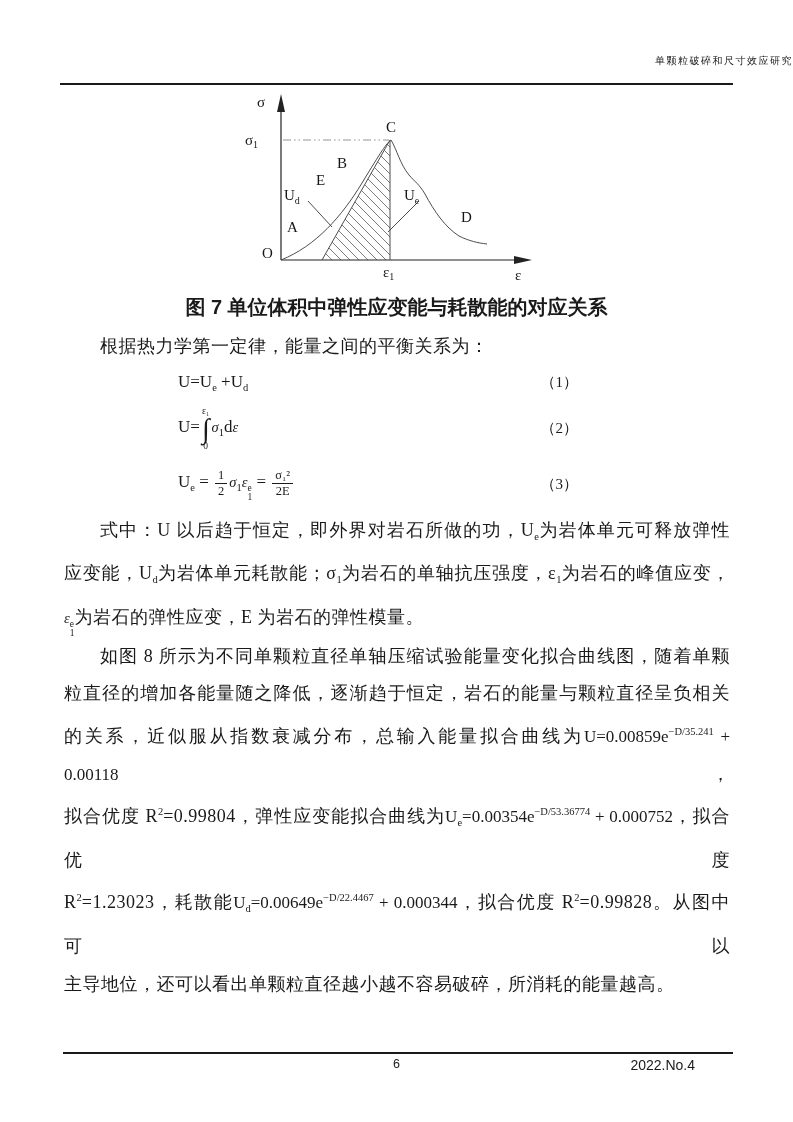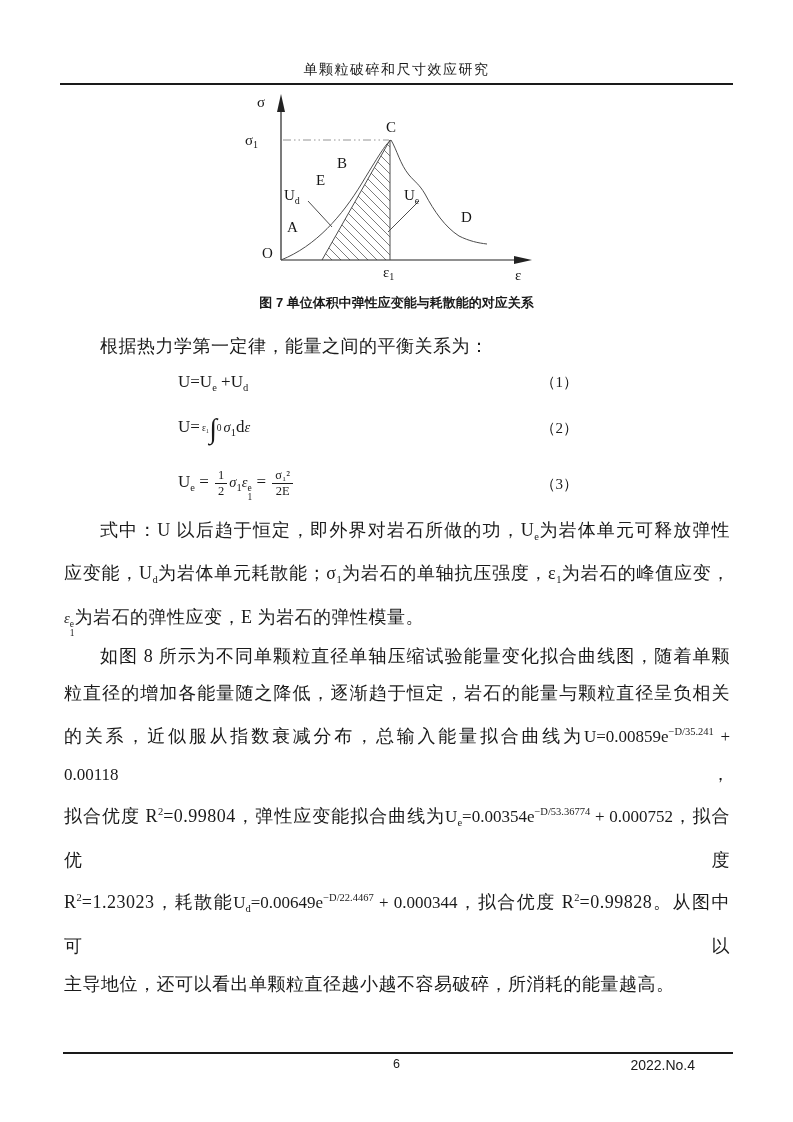--- a/index.html
+++ b/index.html
@@ -1,31 +1,31 @@
 <!DOCTYPE html>
 <html><head>
 <meta charset="utf-8">
 <style>
   html,body{margin:0;padding:0;background:#e8e8e8}
   .page{position:relative;width:793px;height:1122px;margin:0 auto;background:#fff;
         font-family:"Liberation Serif","DejaVu Serif",serif;color:#1a1a1a;overflow:hidden}
 
   
-  .header-title{position:absolute;top:61px;left:0;width:100%;text-align:center;
-                font-size:14px;letter-spacing:1.5px}
+  .header-title{position:absolute;top:54px;left:0;width:100%;text-align:right;
+                font-size:10px;letter-spacing:1.5px}
   .header-rule{position:absolute;top:83px;left:60px;width:673px;height:2px;background:#1a1a1a}
 
   
   .fig-svg{position:absolute;left:235px;top:88px}
   .fig-svg text{font-family:"Liberation Serif","DejaVu Serif",serif;font-size:15px;fill:#161616}
   .fig-svg .tsub{font-size:10px}
   .fig-svg .ax{stroke:#222;stroke-width:1.2;fill:none}
   .fig-svg .cv{stroke:#4d4d4d;stroke-width:1;fill:none}
   .fig-caption{position:absolute;top:294px;left:0;width:100%;text-align:center;
-               font-family:"Liberation Sans","DejaVu Sans",sans-serif;font-weight:bold;font-size:13px}
+               font-family:"Liberation Sans","DejaVu Sans",sans-serif;font-weight:bold;font-size:20px}
 
   
   .flow{position:absolute;top:328px;left:64px;width:666px}
   .line{line-height:37.6px;font-size:18px;text-align:justify;text-align-last:justify;
         letter-spacing:.5px}
   .line.last{text-align-last:left}
   .line.ind{text-indent:36px}
   .f{font-size:17px;letter-spacing:0}
   .fi{font-size:14.5px;font-style:italic;letter-spacing:0}
   .sub{font-size:10.5px;vertical-align:-4px;letter-spacing:0}
@@ -35,21 +35,21 @@
 
   
   .eq-row{position:relative;display:flex;align-items:center}
   .eq-row.h1{height:34px}.eq-row.h2{height:58px}.eq-row.h3{height:54px}
   .eq-body{margin-left:114px;font-size:15px;letter-spacing:.3px}
   .eq-num{position:absolute;right:152px;font-size:15px}
   .frac{display:inline-flex;flex-direction:column;text-align:center;vertical-align:middle;
         font-size:12.5px;line-height:15px;margin:0 2px;letter-spacing:0}
   .fnum{border-bottom:1px solid #1a1a1a;padding:0 3px}
   .fden{padding:0 3px}
-  .intg{display:inline-flex;flex-direction:row;align-items:center;vertical-align:middle;
+  .intg{display:inline-flex;flex-direction:column;align-items:center;vertical-align:middle;
         margin:0 2px;letter-spacing:0}
   .ilim{font-size:9.5px;line-height:9px}
   .isign{font-size:28px;line-height:26px}
 
   
   .footer-rule{position:absolute;top:1052px;left:63px;width:670px;height:2px;background:#1a1a1a}
   .footer-page{position:absolute;top:1057px;left:0;width:100%;text-align:center;
                font-family:"Liberation Sans","DejaVu Sans",sans-serif;font-size:12.5px}
   .footer-issue{position:absolute;top:1057px;right:98px;
                 font-family:"Liberation Sans","DejaVu Sans",sans-serif;font-size:14px}

